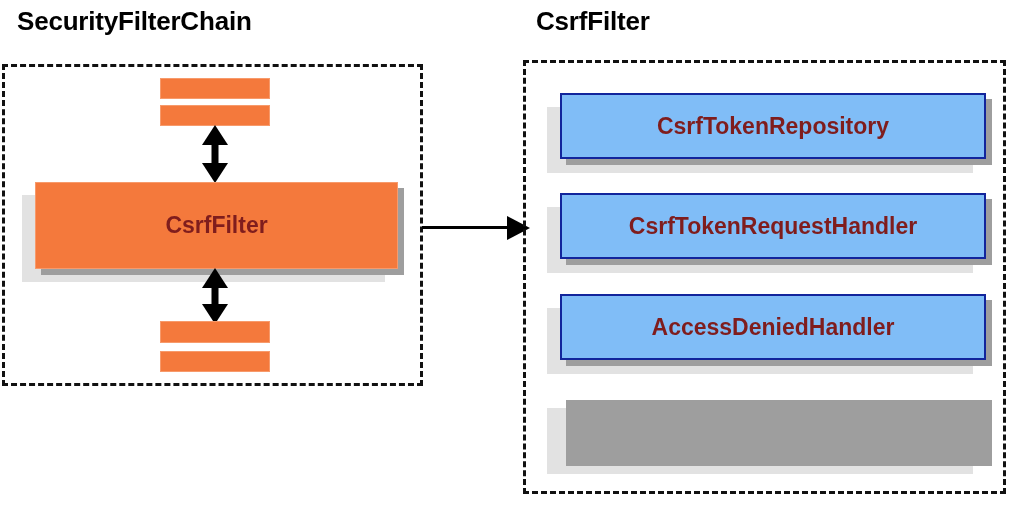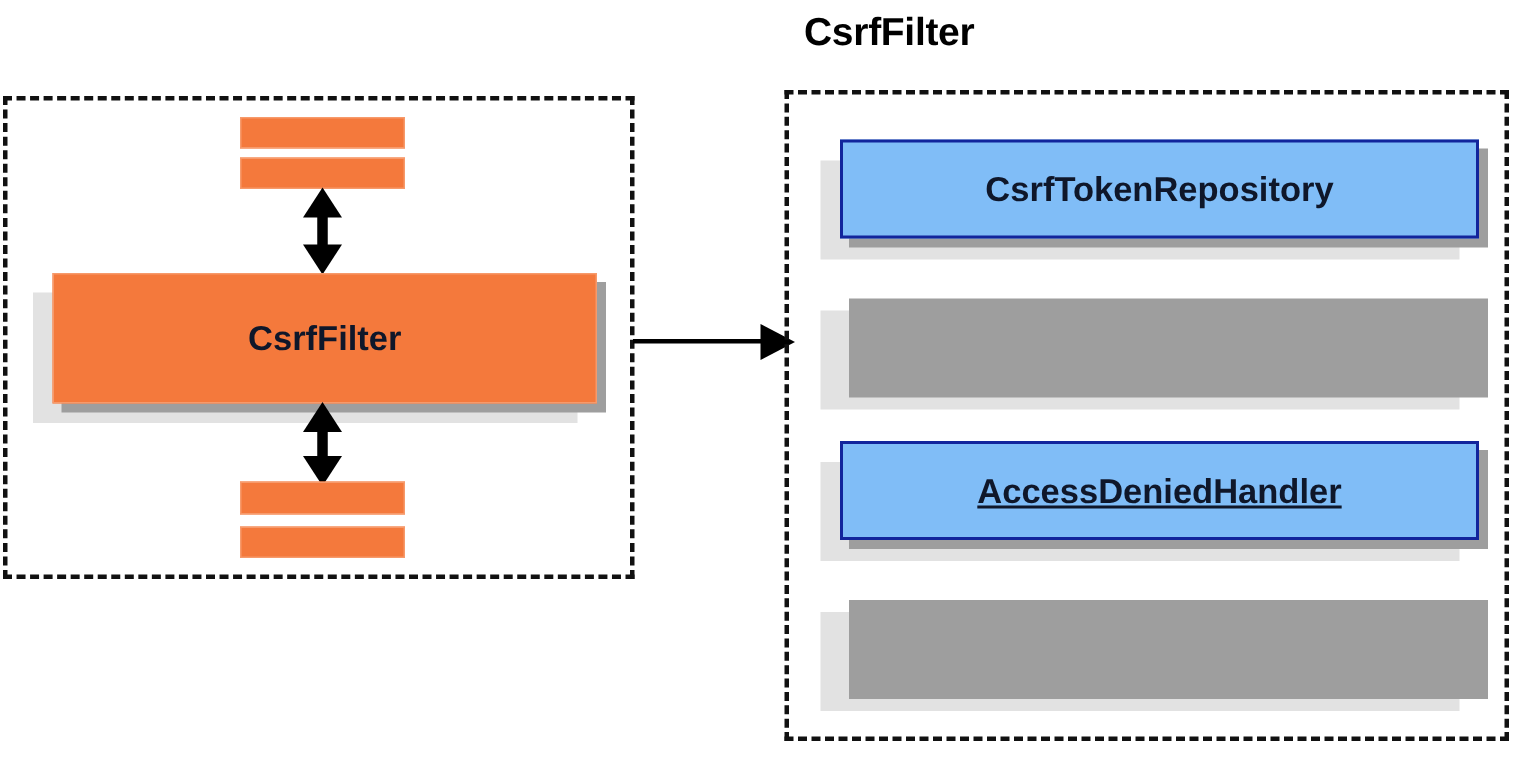--- a/index.html
+++ b/index.html
@@ -51,21 +51,21 @@
   .shadow-dark  { background: #9e9e9e; }
 
   
   .node {
     position: absolute;
     box-sizing: border-box;
     display: flex;
     align-items: center;
     justify-content: center;
     font-weight: bold;
-    color: #0f172a;
+    color: #7f1d1d;
     text-align: center;
   }
   .node.orange {
     background: #f4793c;
     border: 1px solid #f79a6b;
   }
   .node.blue {
     background: #80bdf7;
     border: 2px solid #12259c;
   }
@@ -139,20 +139,21 @@
   
   .blue-node  { left: 560px; width: 426px; height: 66px; font-size: 23px; }
   .blue-dark  { left: 566px; width: 426px; height: 66px; }
   .blue-light { left: 547px; width: 426px; height: 66px; }
 </style>
 </head>
 <body>
 
 <div id="canvas">
 
+  <div class="panel-title" id="title-left">SecurityFilterChain</div>
 
   <div class="dashed-panel" id="panel-left"></div>
 
   <div class="bar" id="bar-top-1"></div>
   <div class="bar" id="bar-top-2"></div>
 
   <div class="v-arrow" id="arrow-up">
     <div class="head-up"></div>
     <div class="stem"></div>
     <div class="head-down"></div>
@@ -183,23 +184,26 @@
   <div class="dashed-panel" id="panel-right"></div>
 
   <div class="shadow-light blue-light" style="top:107px;"></div>
   <div class="shadow-dark blue-dark" style="top:99px;"></div>
   <div class="node blue blue-node" style="top:93px;">
     <span class="node-label">CsrfTokenRepository</span>
   </div>
 
   <div class="shadow-light blue-light" style="top:207px;"></div>
   <div class="shadow-dark blue-dark" style="top:199px;"></div>
+  <div class="node blue blue-node" style="top:193px;">
+    <span class="node-label">CsrfTokenRequestHandler</span>
+  </div>
 
   <div class="shadow-light blue-light" style="top:308px;"></div>
   <div class="shadow-dark blue-dark" style="top:300px;"></div>
-  <div class="node blue blue-node" style="top:294px;text-decoration:underline;">
+  <div class="node blue blue-node" style="top:294px;">
     <span class="node-label">AccessDeniedHandler</span>
   </div>
 
   <div class="shadow-light blue-light" style="top:408px;"></div>
   <div class="shadow-dark blue-dark" style="top:400px;"></div>
 
 </div>
 
 </body></html>

